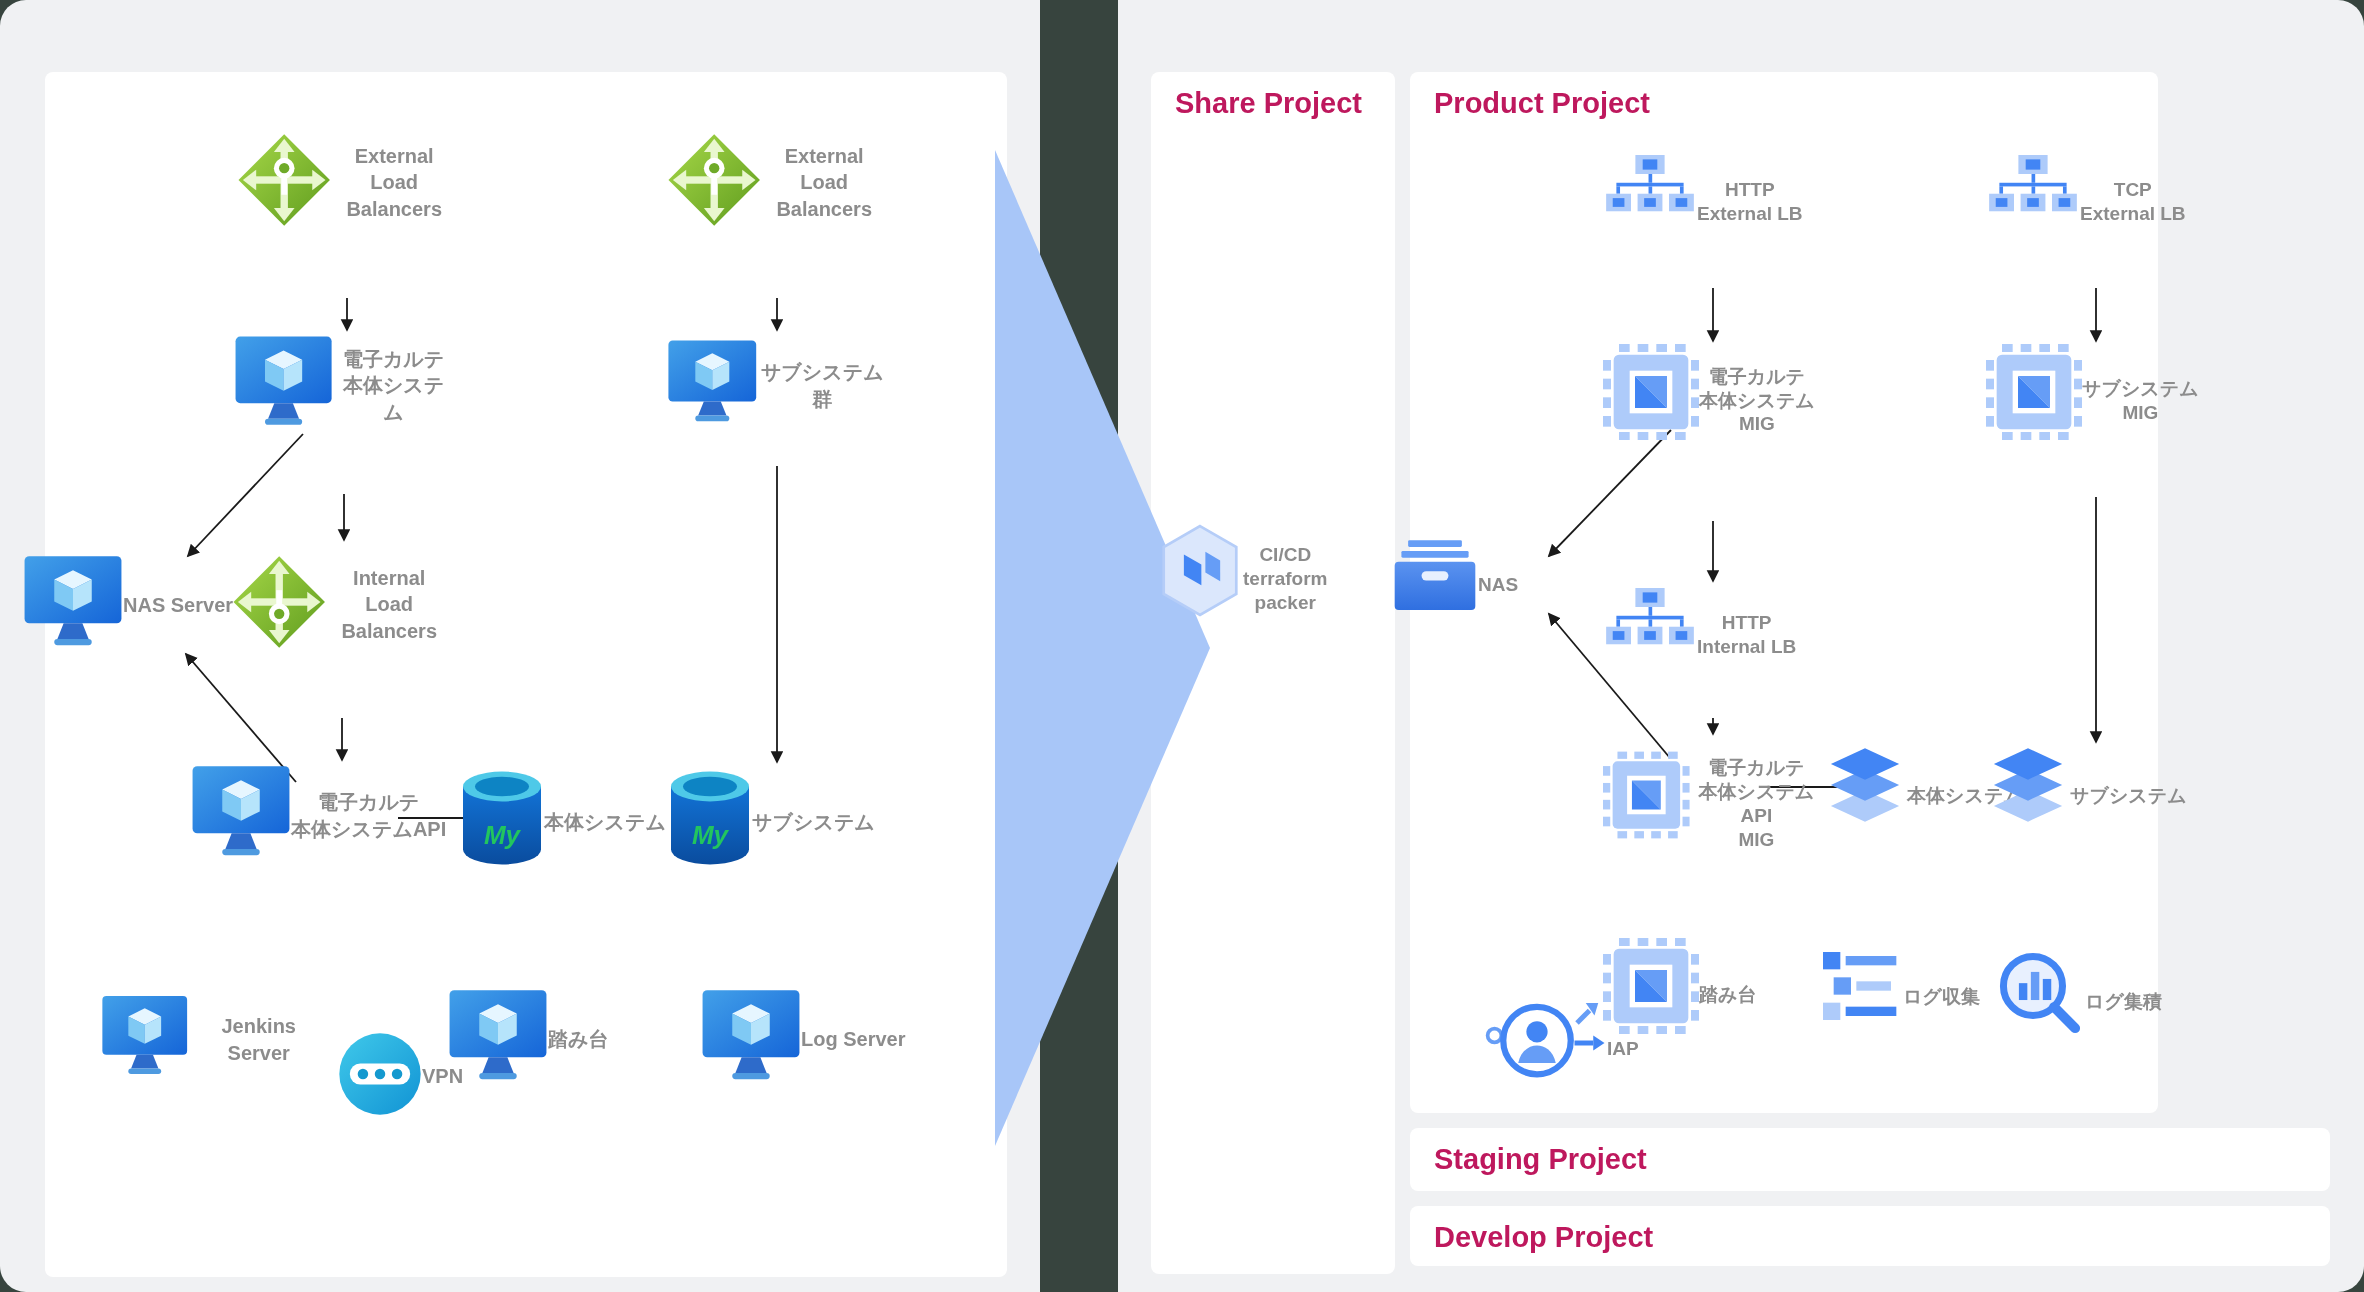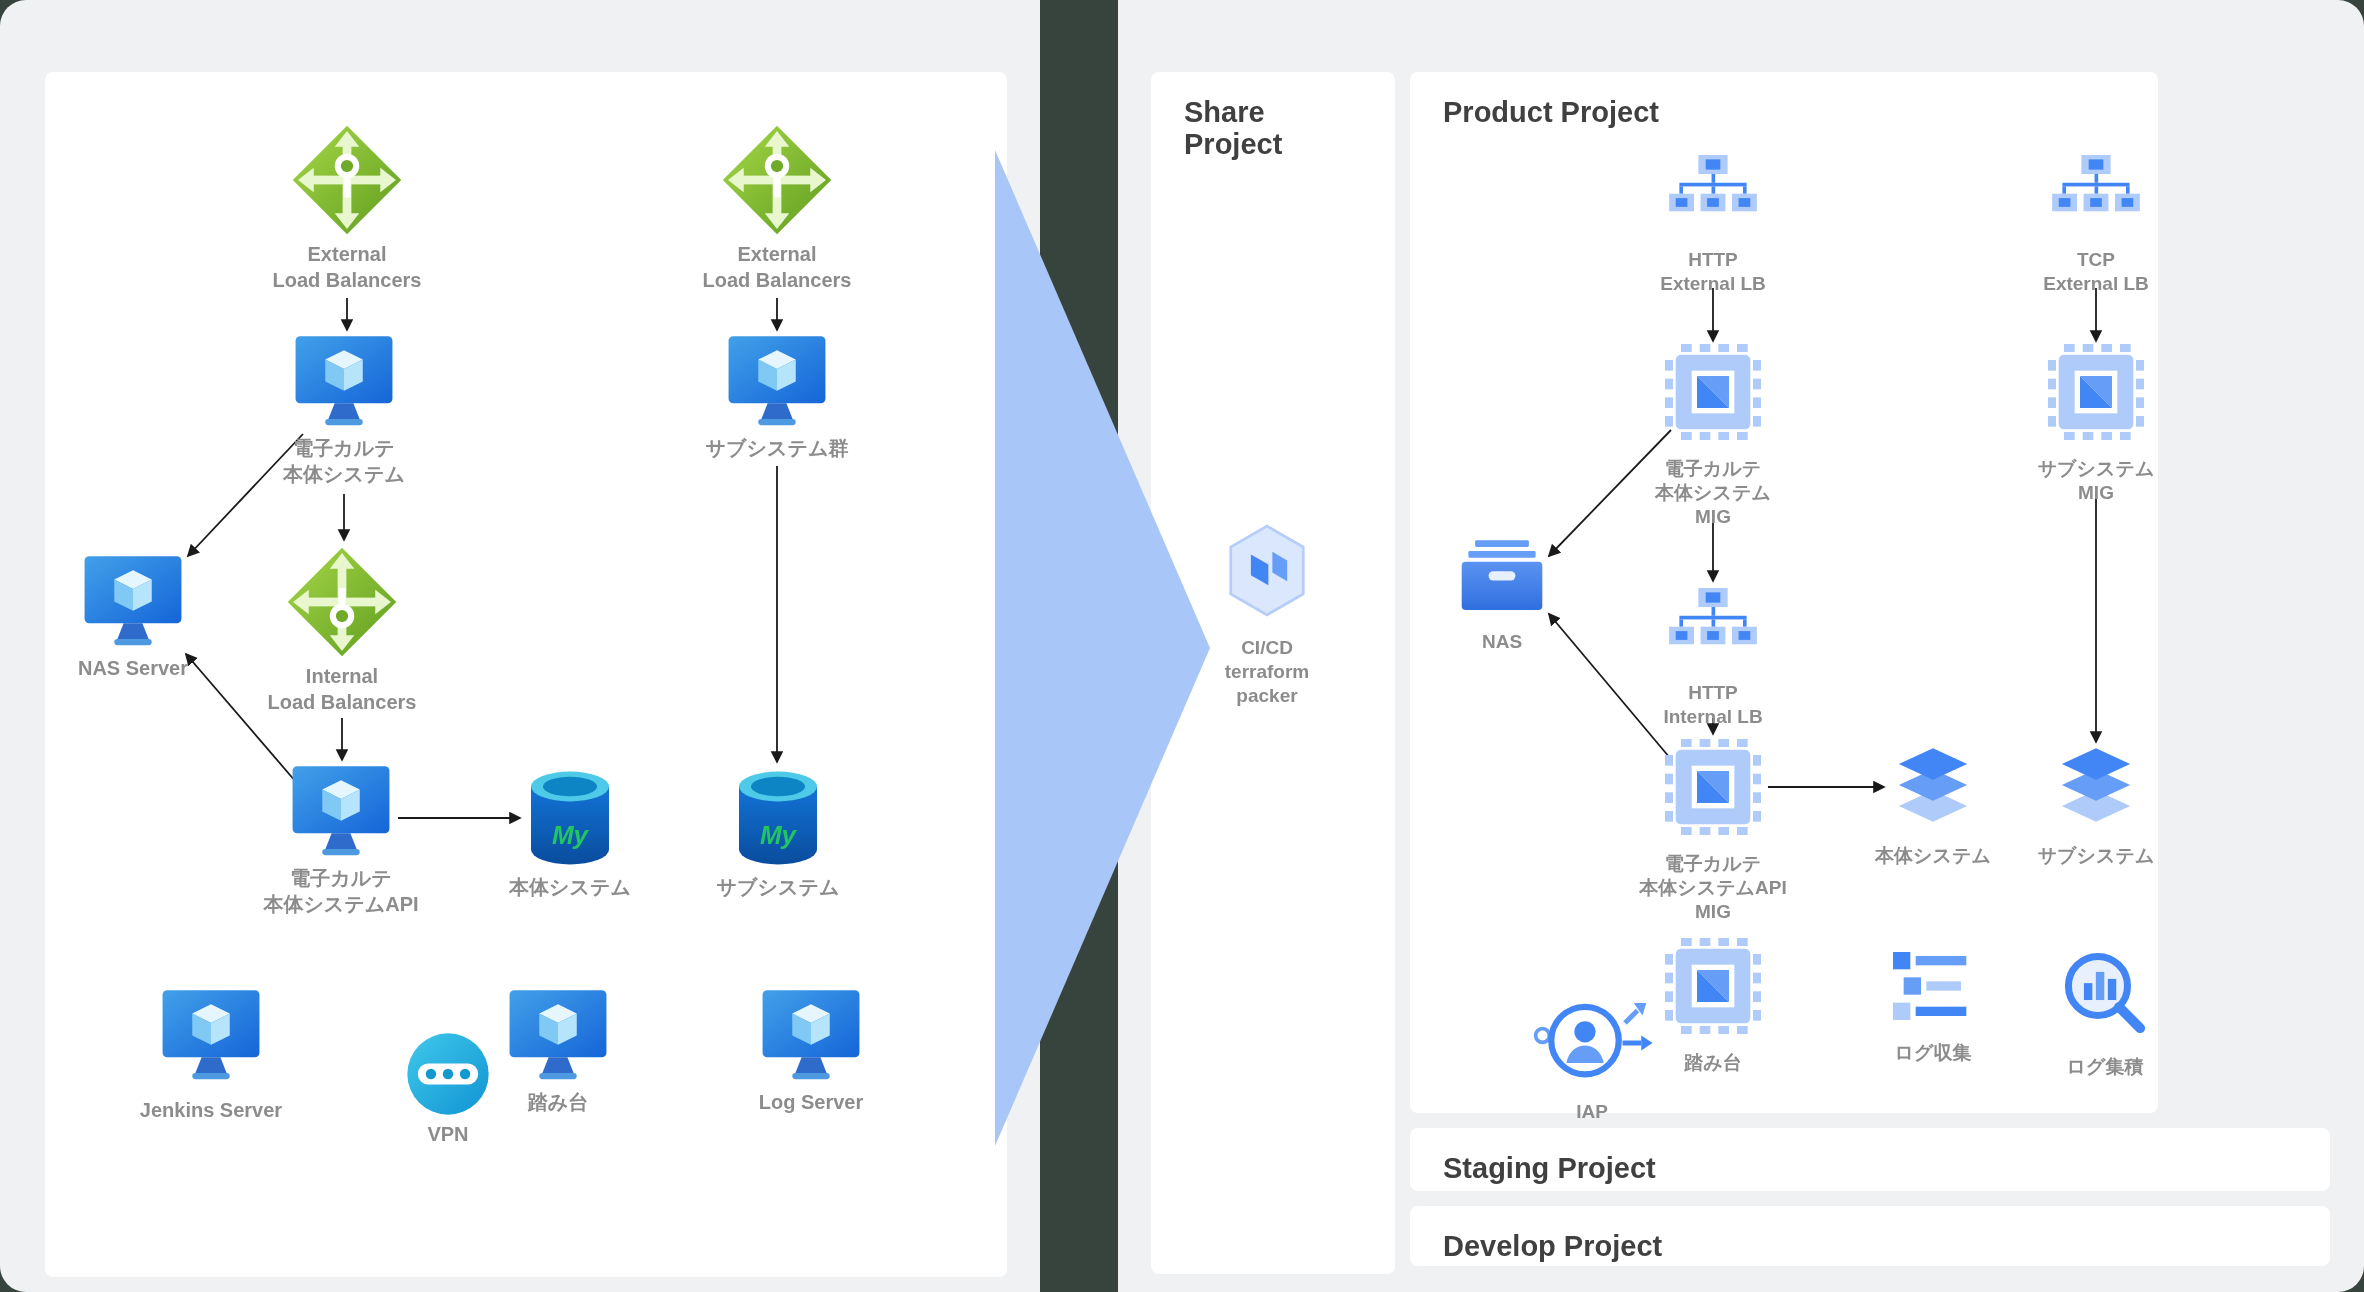--- a/index.html
+++ b/index.html
@@ -10,24 +10,24 @@
   }
   .gray{position:absolute;background:#f0f1f3;z-index:0;}
   .gray.left{left:0;top:0;width:1040px;height:1292px;border-radius:26px 0 0 26px;}
   .gray.right{left:1118px;top:0;width:1246px;height:1292px;border-radius:0 26px 26px 0;}
   .panel{position:absolute;background:#ffffff;border-radius:8px;z-index:0;}
   #panel-left{left:45px;top:72px;width:962px;height:1205px;}
   #panel-share{left:1151px;top:72px;width:244px;height:1202px;}
   #panel-product{left:1410px;top:72px;width:748px;height:1041px;}
   #panel-staging{left:1410px;top:1128px;width:920px;height:63px;}
   #panel-develop{left:1410px;top:1206px;width:920px;height:60px;}
-  .ptitle{margin:9px;padding:16px 24px;font-size:29px;line-height:1.1;font-weight:bold;color:#404040;}
+  .ptitle{margin:0;padding:16px 24px;font-size:29px;line-height:1.1;font-weight:bold;color:#be185d;}
   .bigarrow{position:absolute;left:0;top:0;z-index:1;pointer-events:none;}
   .connectors{position:absolute;left:0;top:0;z-index:2;pointer-events:none;}
-  .node{position:absolute;z-index:3;display:flex;flex-direction:column;align-items:center;text-align:center;}
+  .node{position:absolute;z-index:3;display:flex;flex-direction:row;align-items:center;text-align:center;}
   .node .lbl{margin-top:5px;font-weight:bold;color:#8c8c8c;white-space:pre-line;}
   .node.l .lbl{font-size:20px;line-height:1.32;}
   .node.r .lbl{font-size:19px;line-height:1.26;margin-top:17px;}
   .iconwrap{position:relative;line-height:0;}
   .dbtext{
     position:absolute;left:0;right:0;top:52px;text-align:center;
     color:#22c55e;font-weight:bold;font-style:italic;font-size:26px;line-height:1;
   }
   .defs{position:absolute;width:0;height:0;overflow:hidden;}
 </style>

